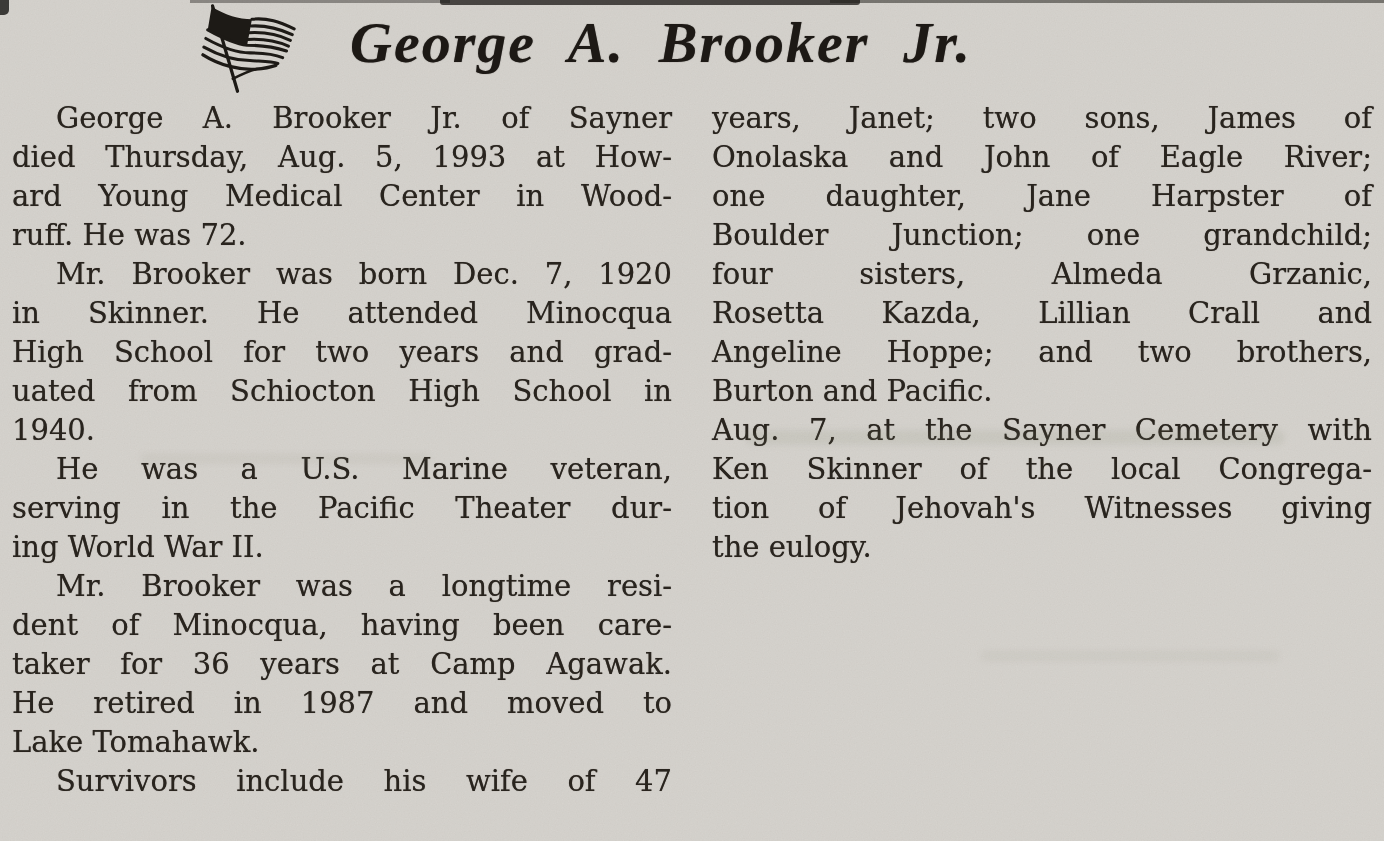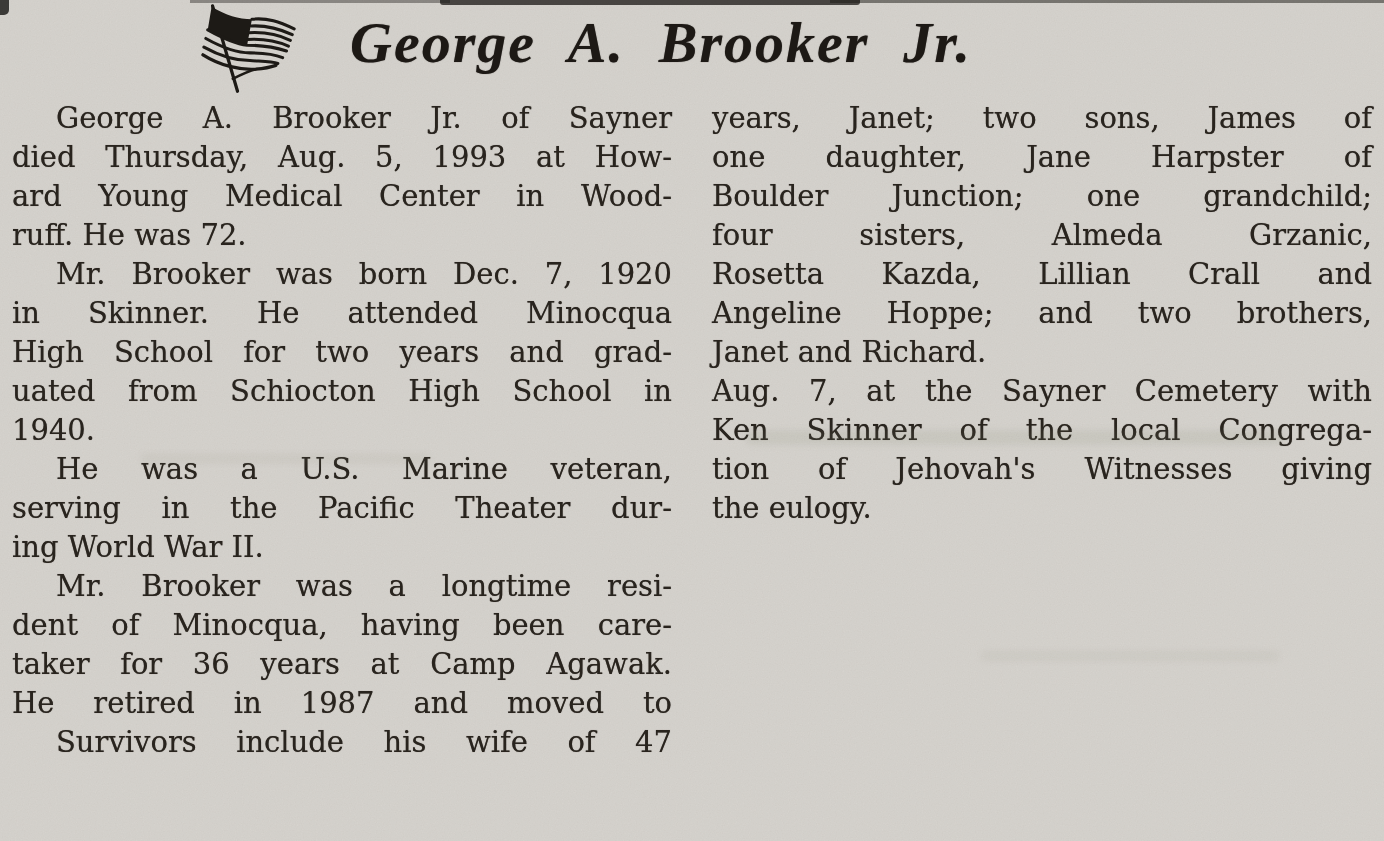--- a/index.html
+++ b/index.html
@@ -131,34 +131,36 @@
         <div class="para">
           <div class="line first">He was a U.S. Marine veteran,</div>
           <div class="line">serving in the Pacific Theater dur-</div>
           <div class="line para-end">ing World War II.</div>
         </div>
         <div class="para">
           <div class="line first">Mr. Brooker was a longtime resi-</div>
           <div class="line">dent of Minocqua, having been care-</div>
           <div class="line">taker for 36 years at Camp Agawak.</div>
           <div class="line">He retired in 1987 and moved to</div>
+          <div class="line para-end">Lake Tomahawk.</div>
         </div>
         <div class="para">
           <div class="line first">Survivors include his wife of 47</div>
         </div>
       </div>
     <div class="column">
         <div class="para">
           <div class="line">years, Janet; two sons, James of</div>
+          <div class="line">Onolaska and John of Eagle River;</div>
           <div class="line">one daughter, Jane Harpster of</div>
           <div class="line">Boulder Junction; one grandchild;</div>
           <div class="line">four sisters, Almeda Grzanic,</div>
           <div class="line">Rosetta Kazda, Lillian Crall and</div>
           <div class="line">Angeline Hoppe; and two brothers,</div>
-          <div class="line para-end">Janet and Richard.</div>
+          <div class="line para-end">Burton and Pacific.</div>
         </div>
         <div class="para">
           <div class="line">Aug. 7, at the Sayner Cemetery with</div>
           <div class="line">Ken Skinner of the local Congrega-</div>
           <div class="line">tion of Jehovah's Witnesses giving</div>
           <div class="line para-end">the eulogy.</div>
         </div>
       </div>
   </div>
 

